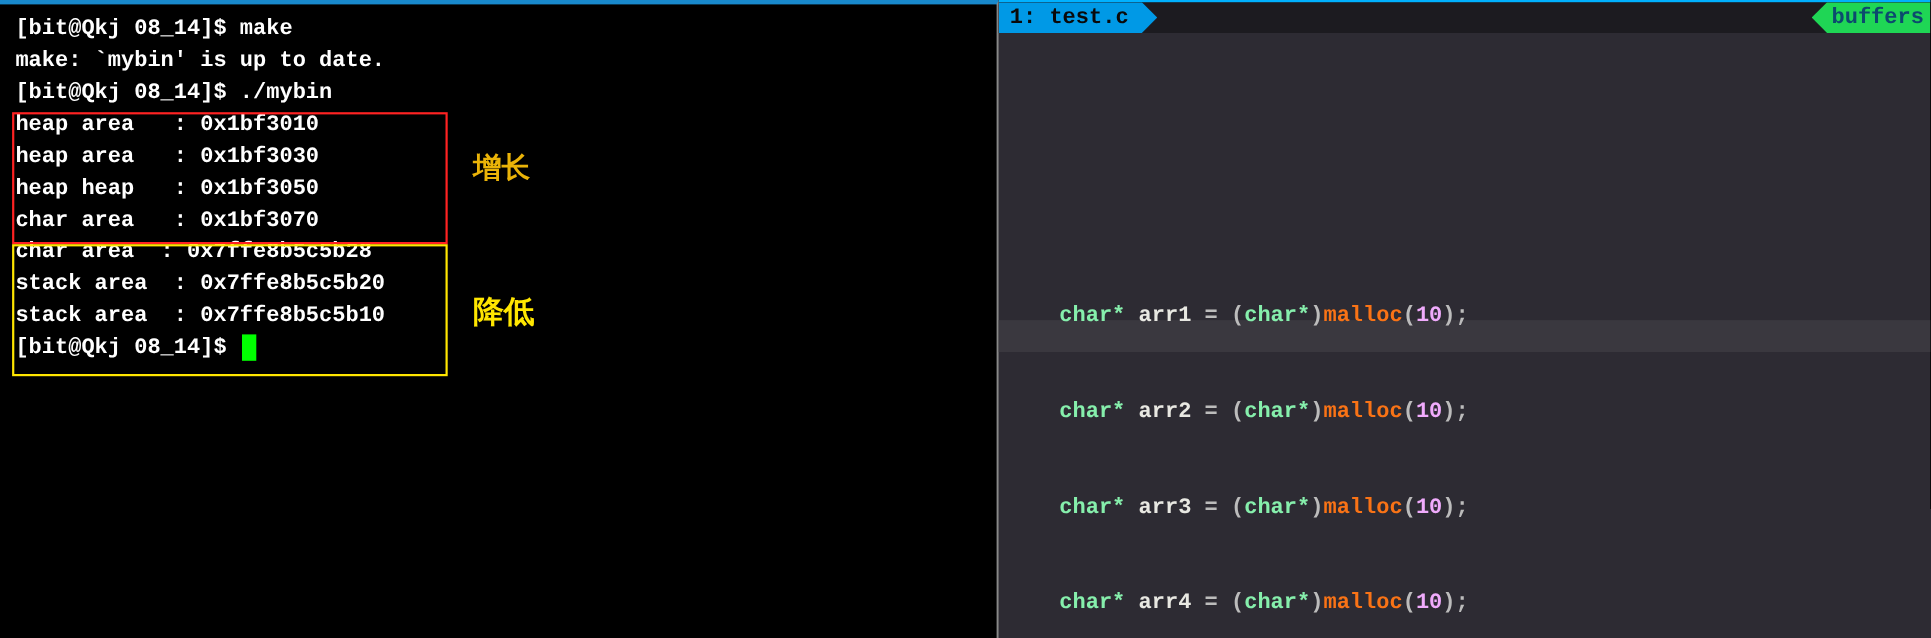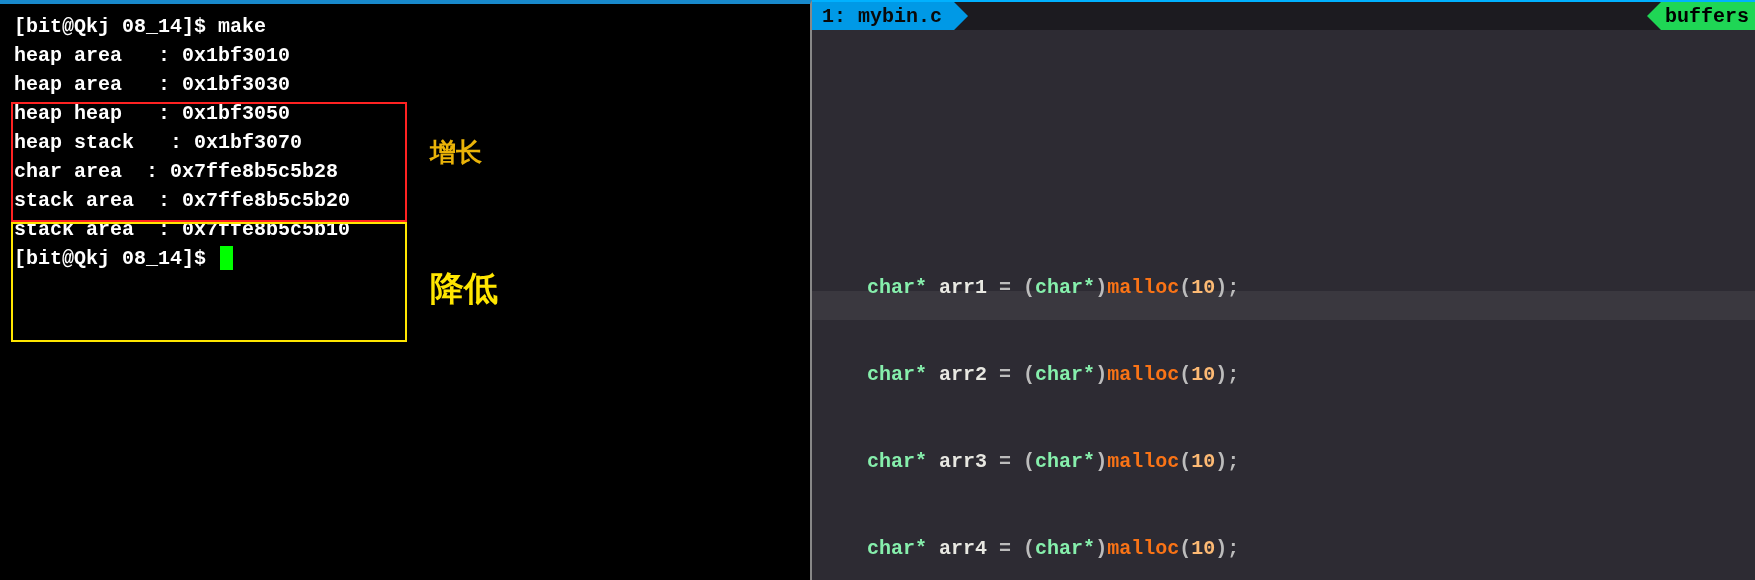--- a/index.html
+++ b/index.html
@@ -8,21 +8,21 @@
     font-size: 20px;
     line-height: 1.45;
     background: #000;
     width: 1755px;
     height: 580px;
     display: flex;
     overflow: hidden;
   }
   
   .left-pane {
-    width: 812px;
+    width: 908px;
     height: 100%;
     background: #000;
     border-top: 4px solid #1889cc;
     border-right: 2px solid #888;
     position: relative;
     padding: 8px 4px 8px 14px;
     color: #fff;
     font-weight: bold;
   }
   .term-line { white-space: pre; }
@@ -62,21 +62,21 @@
     color: #eab308;
     font-size: 26px;
     font-weight: bold;
     font-family: "Microsoft YaHei","SimHei",sans-serif;
   }
   .anno-yellow {
     position: absolute;
     left: 430px;
     top: 260px;
     color: #ffe600;
-    font-size: 34px;
+    font-size: 28px;
     font-weight: bold;
     font-family: "Microsoft YaHei","SimHei",sans-serif;
   }
   
   .right-pane {
     flex: 1;
     height: 100%;
     background: #2d2b33;
     position: relative;
     color: #bcbcbc;
@@ -94,21 +94,21 @@
     color: #0a0a0a;
     padding: 0 26px 0 10px;
     display: flex;
     align-items: center;
     font-weight: bold;
     clip-path: polygon(0 0, calc(100% - 14px) 0, 100% 50%, calc(100% - 14px) 100%, 0 100%);
   }
   .spacer { flex: 1; }
   .buffers-badge {
     background: #1fd655;
-    color: #000000;
+    color: #0c4a6e;
     padding: 0 6px 0 18px;
     display: flex;
     align-items: center;
     font-weight: bold;
     clip-path: polygon(14px 0, 100% 0, 100% 100%, 14px 100%, 0 50%);
   }
   .editor-body {
     padding: 40px 0 0 55px;
     position: relative;
     white-space: pre;
@@ -122,50 +122,52 @@
     background: #3a383f;
     z-index: 0;
   }
   .code-line > * { position: relative; z-index: 1; }
   
   .tk-type   { color: #86efac; }
   .tk-ident  { color: #e8e8e2; }
   .tk-op     { color: #bcbcbc; }
   .tk-func   { color: #f97316; }
   .tk-paren  { color: #bcbcbc; }
-  .tk-num    { color: #fdba74; }
+  .tk-num    { color: #f0abfc; }
   .tk-semi   { color: #bcbcbc; }
 </style>
 </head>
 <body>
 
 <div class="left-pane">
   <div class="term-line"><span class="prompt-br">[bit@Qkj 08_14]$ </span><span class="prompt-cmd">make</span></div>
+  <div class="term-line">make: `mybin' is up to date.</div>
+  <div class="term-line"><span class="prompt-br">[bit@Qkj 08_14]$ </span><span class="prompt-cmd">./mybin</span></div>
 
   <div class="term-line">heap area   : 0x1bf3010</div>
   <div class="term-line">heap area   : 0x1bf3030</div>
   <div class="term-line">heap heap   : 0x1bf3050</div>
-  <div class="term-line">heap stack   : 0x1bf3070</div>
+  <div class="term-line">char area   : 0x1bf3070</div>
 
   <div class="term-line">char area  : 0x7ffe8b5c5b28</div>
   <div class="term-line">stack area  : 0x7ffe8b5c5b20</div>
   <div class="term-line">stack area  : 0x7ffe8b5c5b10</div>
 
   <div class="term-line"><span class="prompt-br">[bit@Qkj 08_14]$ </span><span class="cursor"></span></div>
 
   <div class="hl-red"></div>
   <div class="hl-yellow"></div>
   <div class="anno-red">增长</div>
   <div class="anno-yellow">降低</div>
 </div>
 
 <div class="right-pane">
   <div class="editor-tabbar">
     <div class="tab-active">
-      <span>1: mybin.c</span>
+      <span>1: test.c</span>
     </div>
     <div class="spacer"></div>
     <div class="buffers-badge">
       <span>buffers</span>
     </div>
   </div>
 
   <div class="editor-body">
 
     

